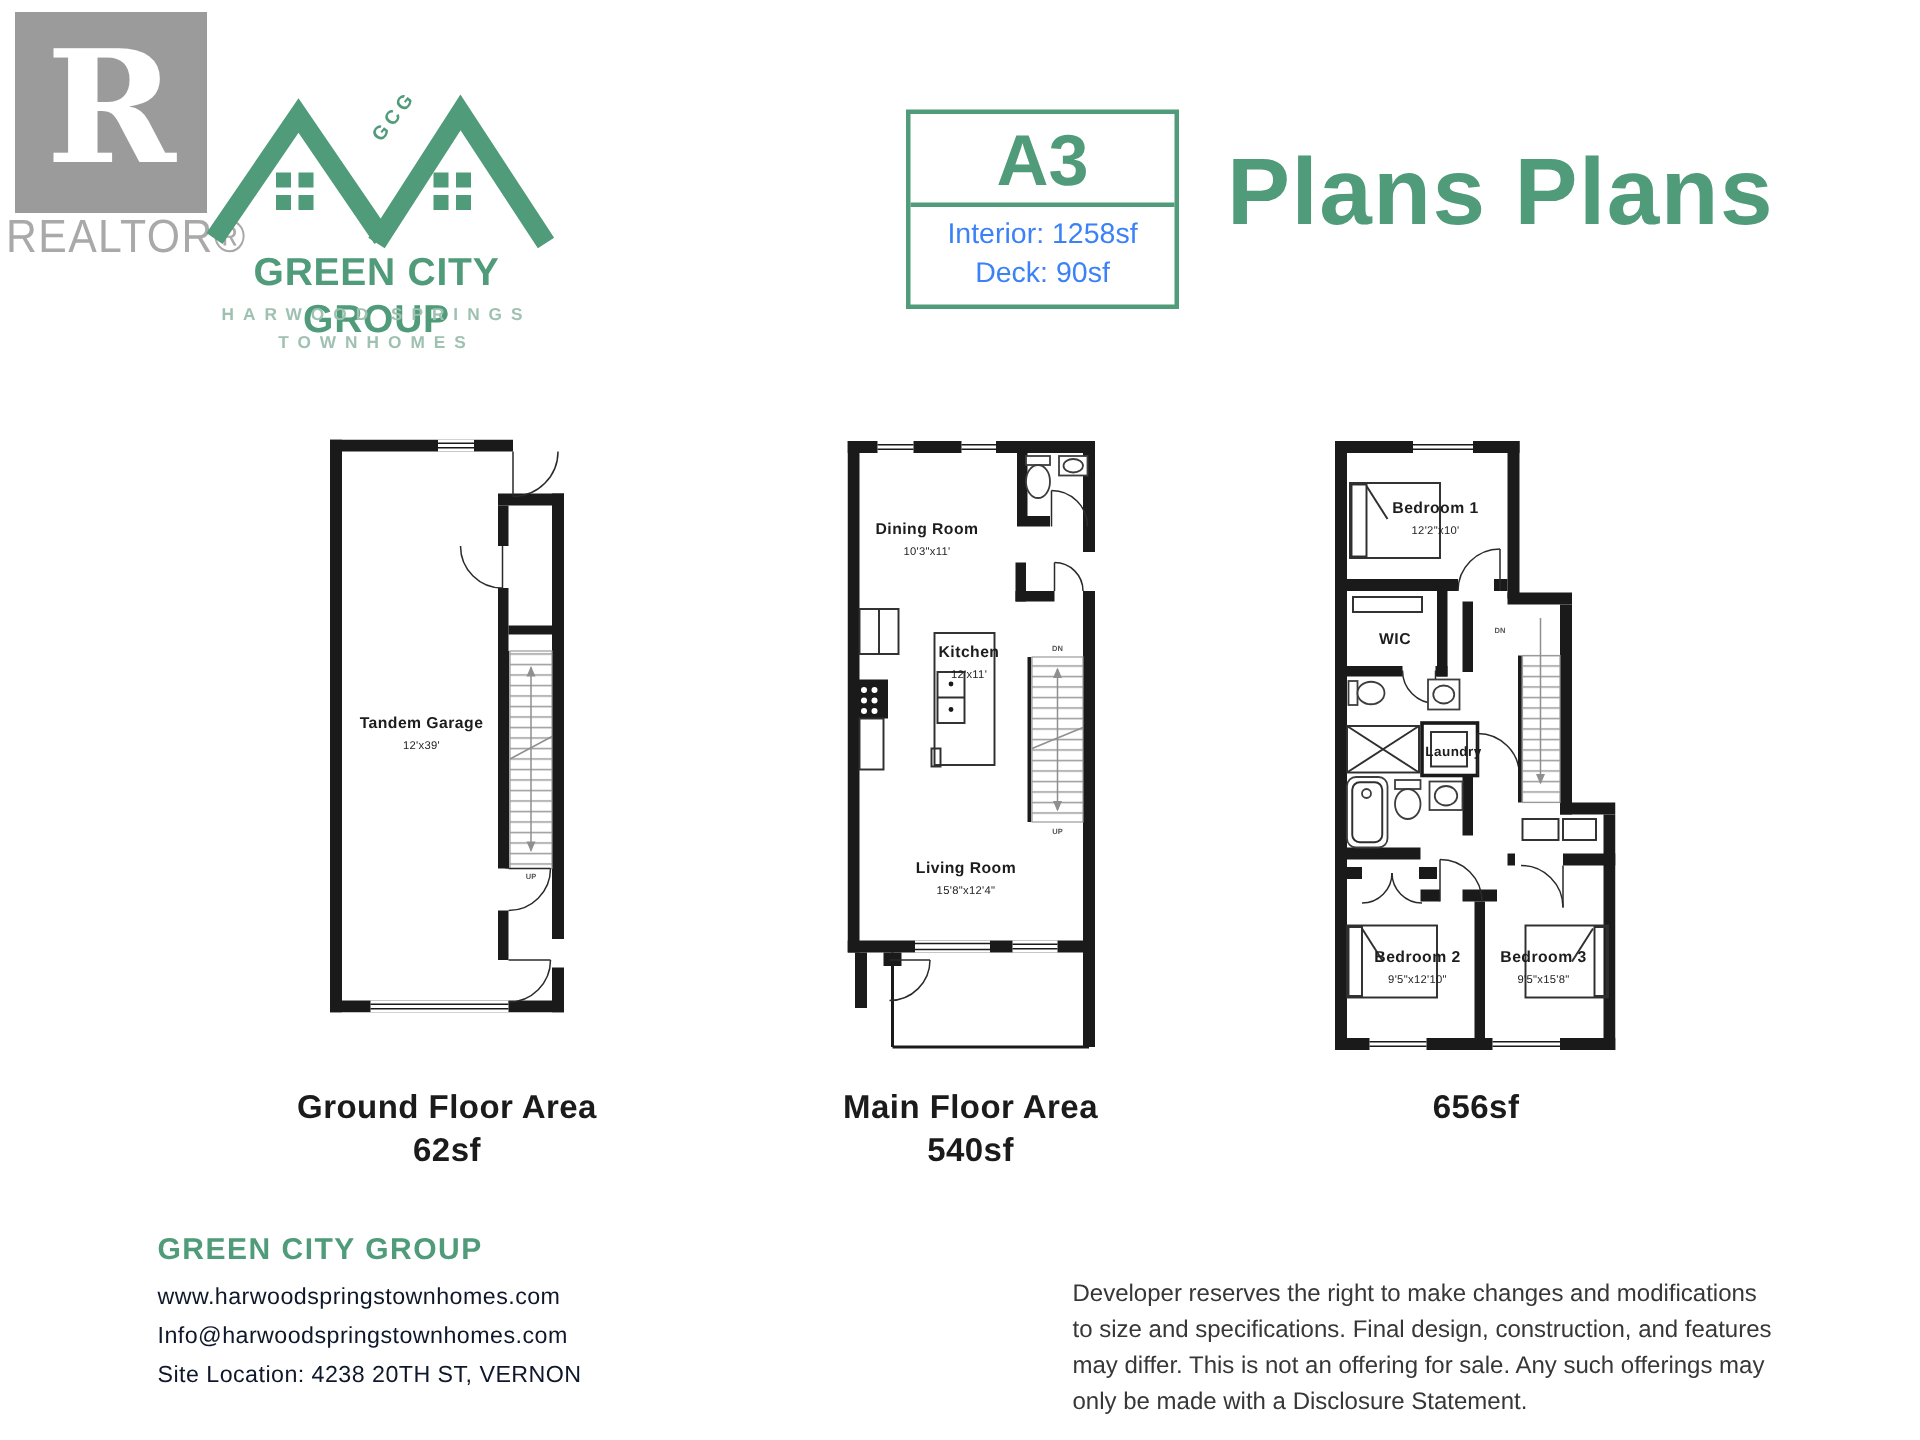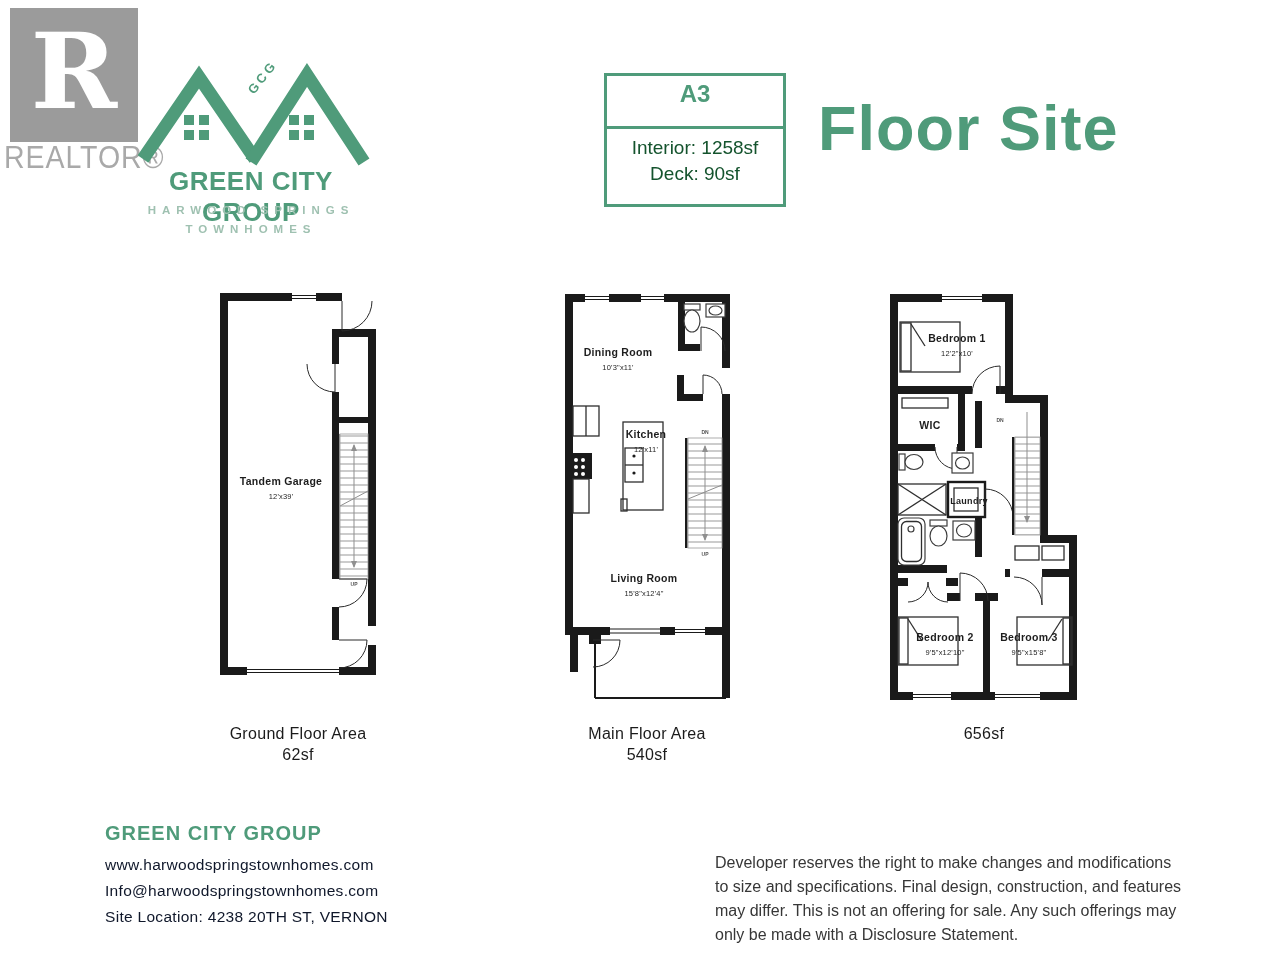--- a/index.html
+++ b/index.html
@@ -11,26 +11,26 @@
                display:flex;align-items:center;justify-content:center}
   .realtor-box .r{font-family:"DejaVu Serif",serif;font-weight:bold;font-size:104px;
                   color:#ffffff;line-height:1;margin-top:-6px}
   .realtor-word{left:4px;top:140px;width:150px;font-size:31px;color:#a9a9a9;
                 letter-spacing:1px;transform:scaleX(.92);transform-origin:left}
   .brand-name{left:118px;top:166px;width:266px;text-align:center;font-size:26px;
               font-weight:bold;color:#4f9b7a;letter-spacing:.5px}
   .brand-tag{left:118px;width:266px;text-align:center;font-size:11.5px;color:#9fc1b1;
              letter-spacing:6px;font-weight:bold}
   .unit-card{left:604px;top:73px;width:182px;border:3px solid #4f9b7a;box-sizing:border-box}
-  .unit-card .u{border-bottom:3px solid #4f9b7a;text-align:center;font-size:24px;
-                font-weight:bold;color:#4f9b7a;padding:4px 0 18px}
-  .unit-card .meta{text-align:center;font-size:19px;color:#14532d;padding:6px 0 18px;line-height:1.35}
+  .unit-card .u{border-bottom:3px solid #4f9b7a;text-align:center;font-size:48px;
+                font-weight:bold;color:#4f9b7a;padding:4px 0 0}
+  .unit-card .meta{text-align:center;font-size:19px;color:#3b82f6;padding:6px 0 8px;line-height:1.35}
   .page-title{left:818px;top:92px;font-size:63px;font-weight:bold;color:#4f9b7a;letter-spacing:1px}
   
-  .caption{width:220px;text-align:center;font-size:16px;font-weight:400;color:#1b1b1b;
+  .caption{width:220px;text-align:center;font-size:22px;font-weight:700;color:#1b1b1b;
            line-height:1.3;letter-spacing:.3px}
   
   .foot-brand{left:105px;top:822px;font-size:20px;font-weight:bold;color:#4f9b7a;letter-spacing:1px}
   .foot-line{left:105px;font-size:15.5px;color:#0f172a;letter-spacing:.3px}
   .disclaimer{left:715px;top:851px;width:472px;font-size:16px;color:#373737;line-height:1.5}
   
   svg text{font-family:"Liberation Sans",sans-serif}
   .room{font-size:10.5px;font-weight:bold;fill:#1d1d1d;letter-spacing:.3px}
   .dims{font-size:7.5px;fill:#1d1d1d;letter-spacing:.2px}
   .tiny{font-size:5px;fill:#555;font-weight:bold}
@@ -74,21 +74,21 @@
 <div class="abs brand-tag" style="top:223px">TOWNHOMES</div>
 
 <div class="abs unit-card">
   <div class="u">A3</div>
   <div class="meta">
     <div>Interior: 1258sf</div>
     <div>Deck: 90sf</div>
   </div>
 </div>
 
-<div class="abs page-title">Floor Site</div>
+<div class="abs page-title">Plans Plans</div>
 
 <svg class="abs" style="left:220px;top:293px" width="156" height="382" viewBox="0 0 156 382">
   <defs>
     <pattern id="hA" width="6" height="7" patternUnits="userSpaceOnUse">
       <rect width="6" height="7" fill="#ffffff"></rect>
       <line x1="0" y1="3" x2="6" y2="3" stroke="#9a9a9a" stroke-width="1"></line>
     </pattern>
   </defs>
 
   <rect class="wall" x="0" y="0" width="8" height="382"></rect>

